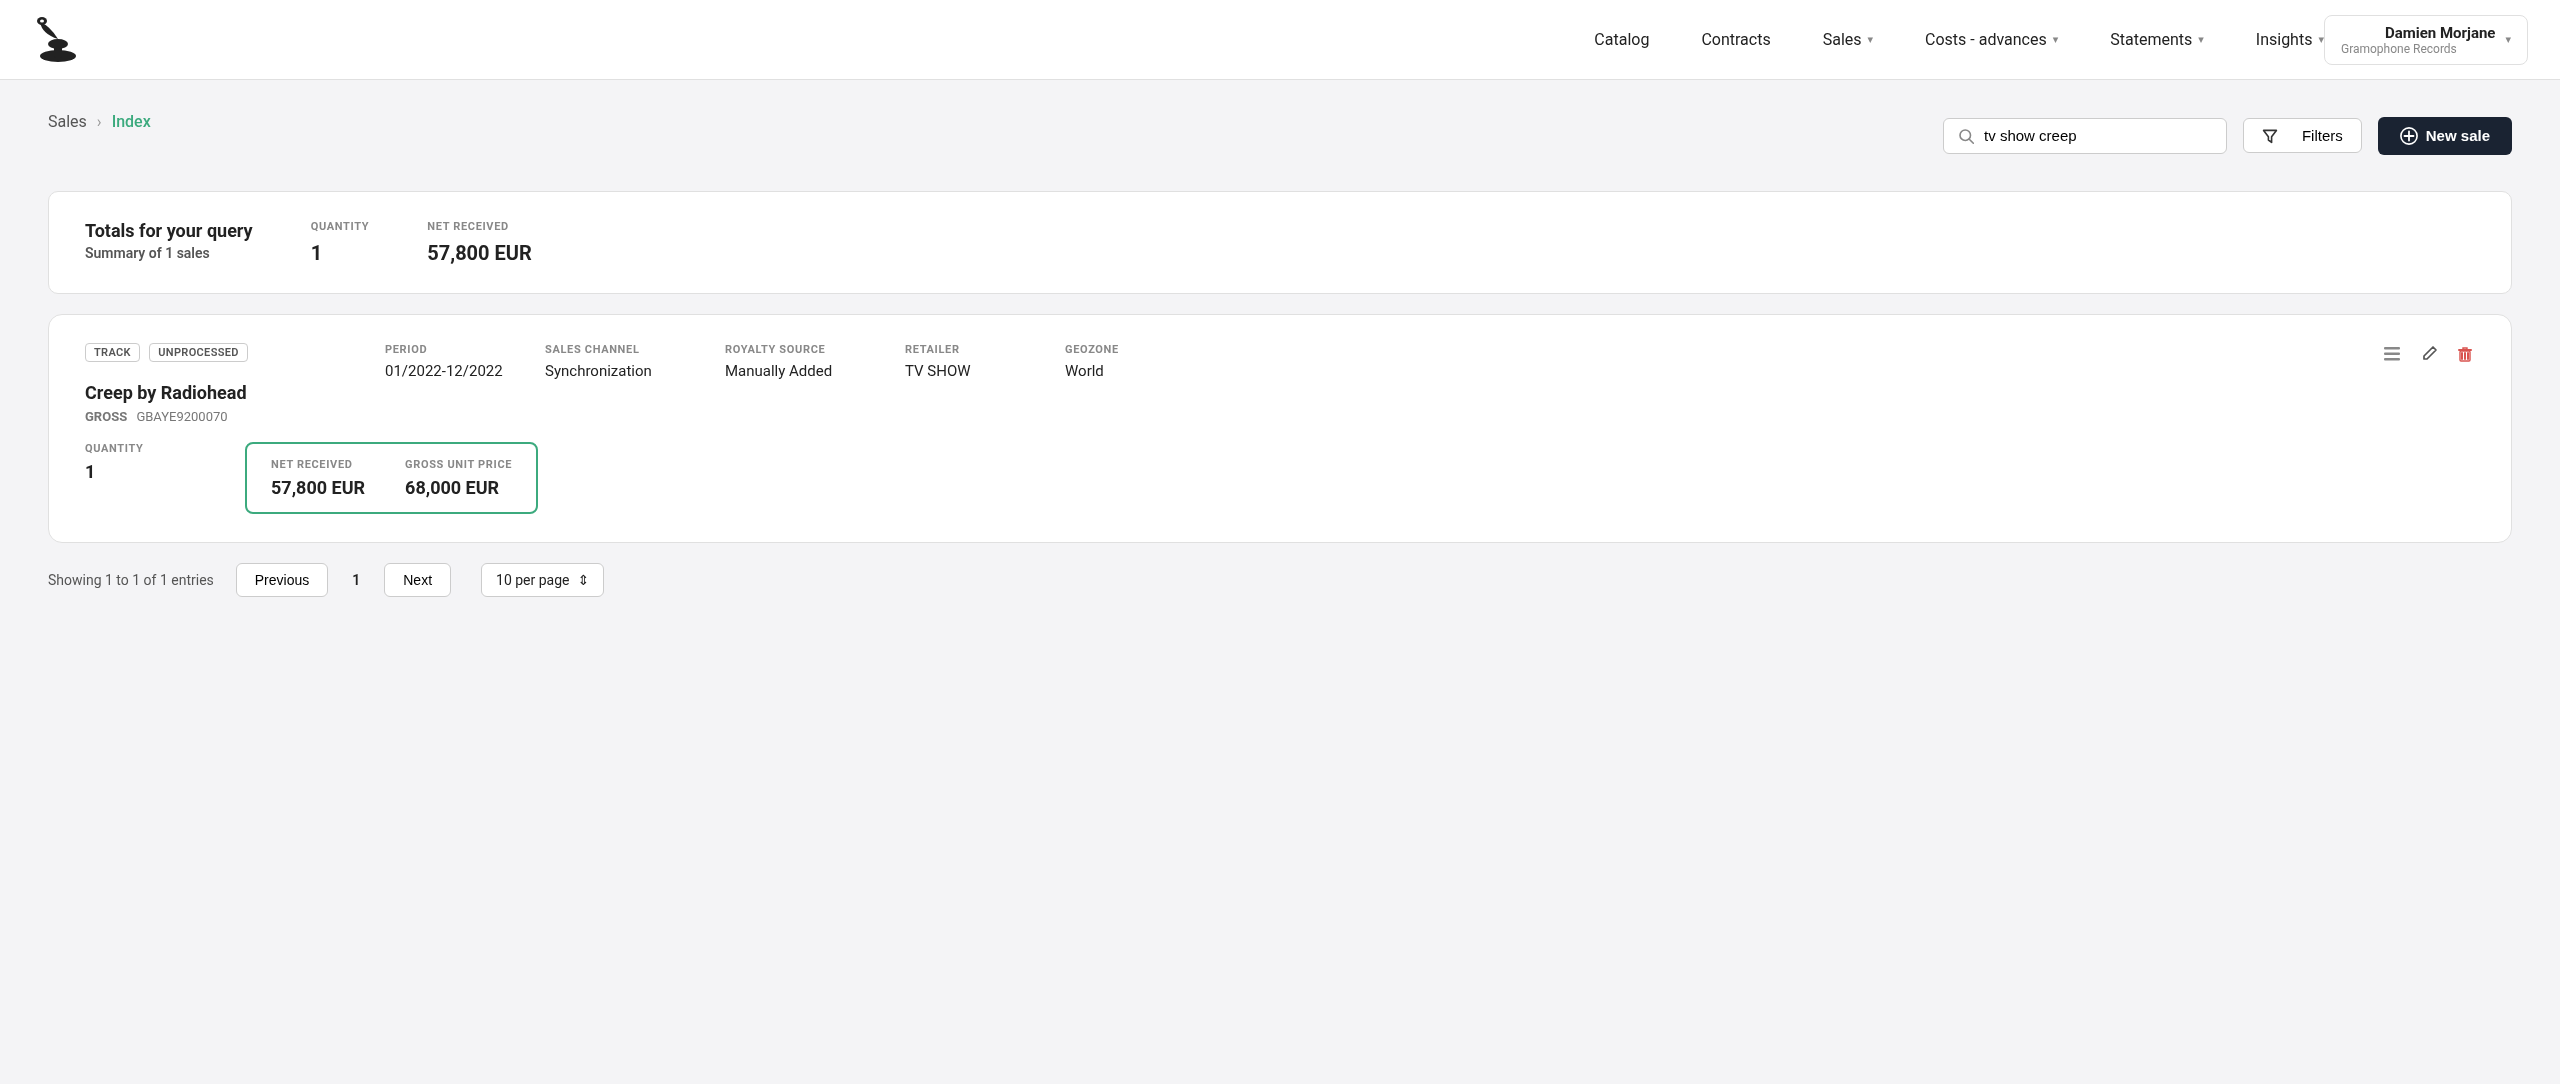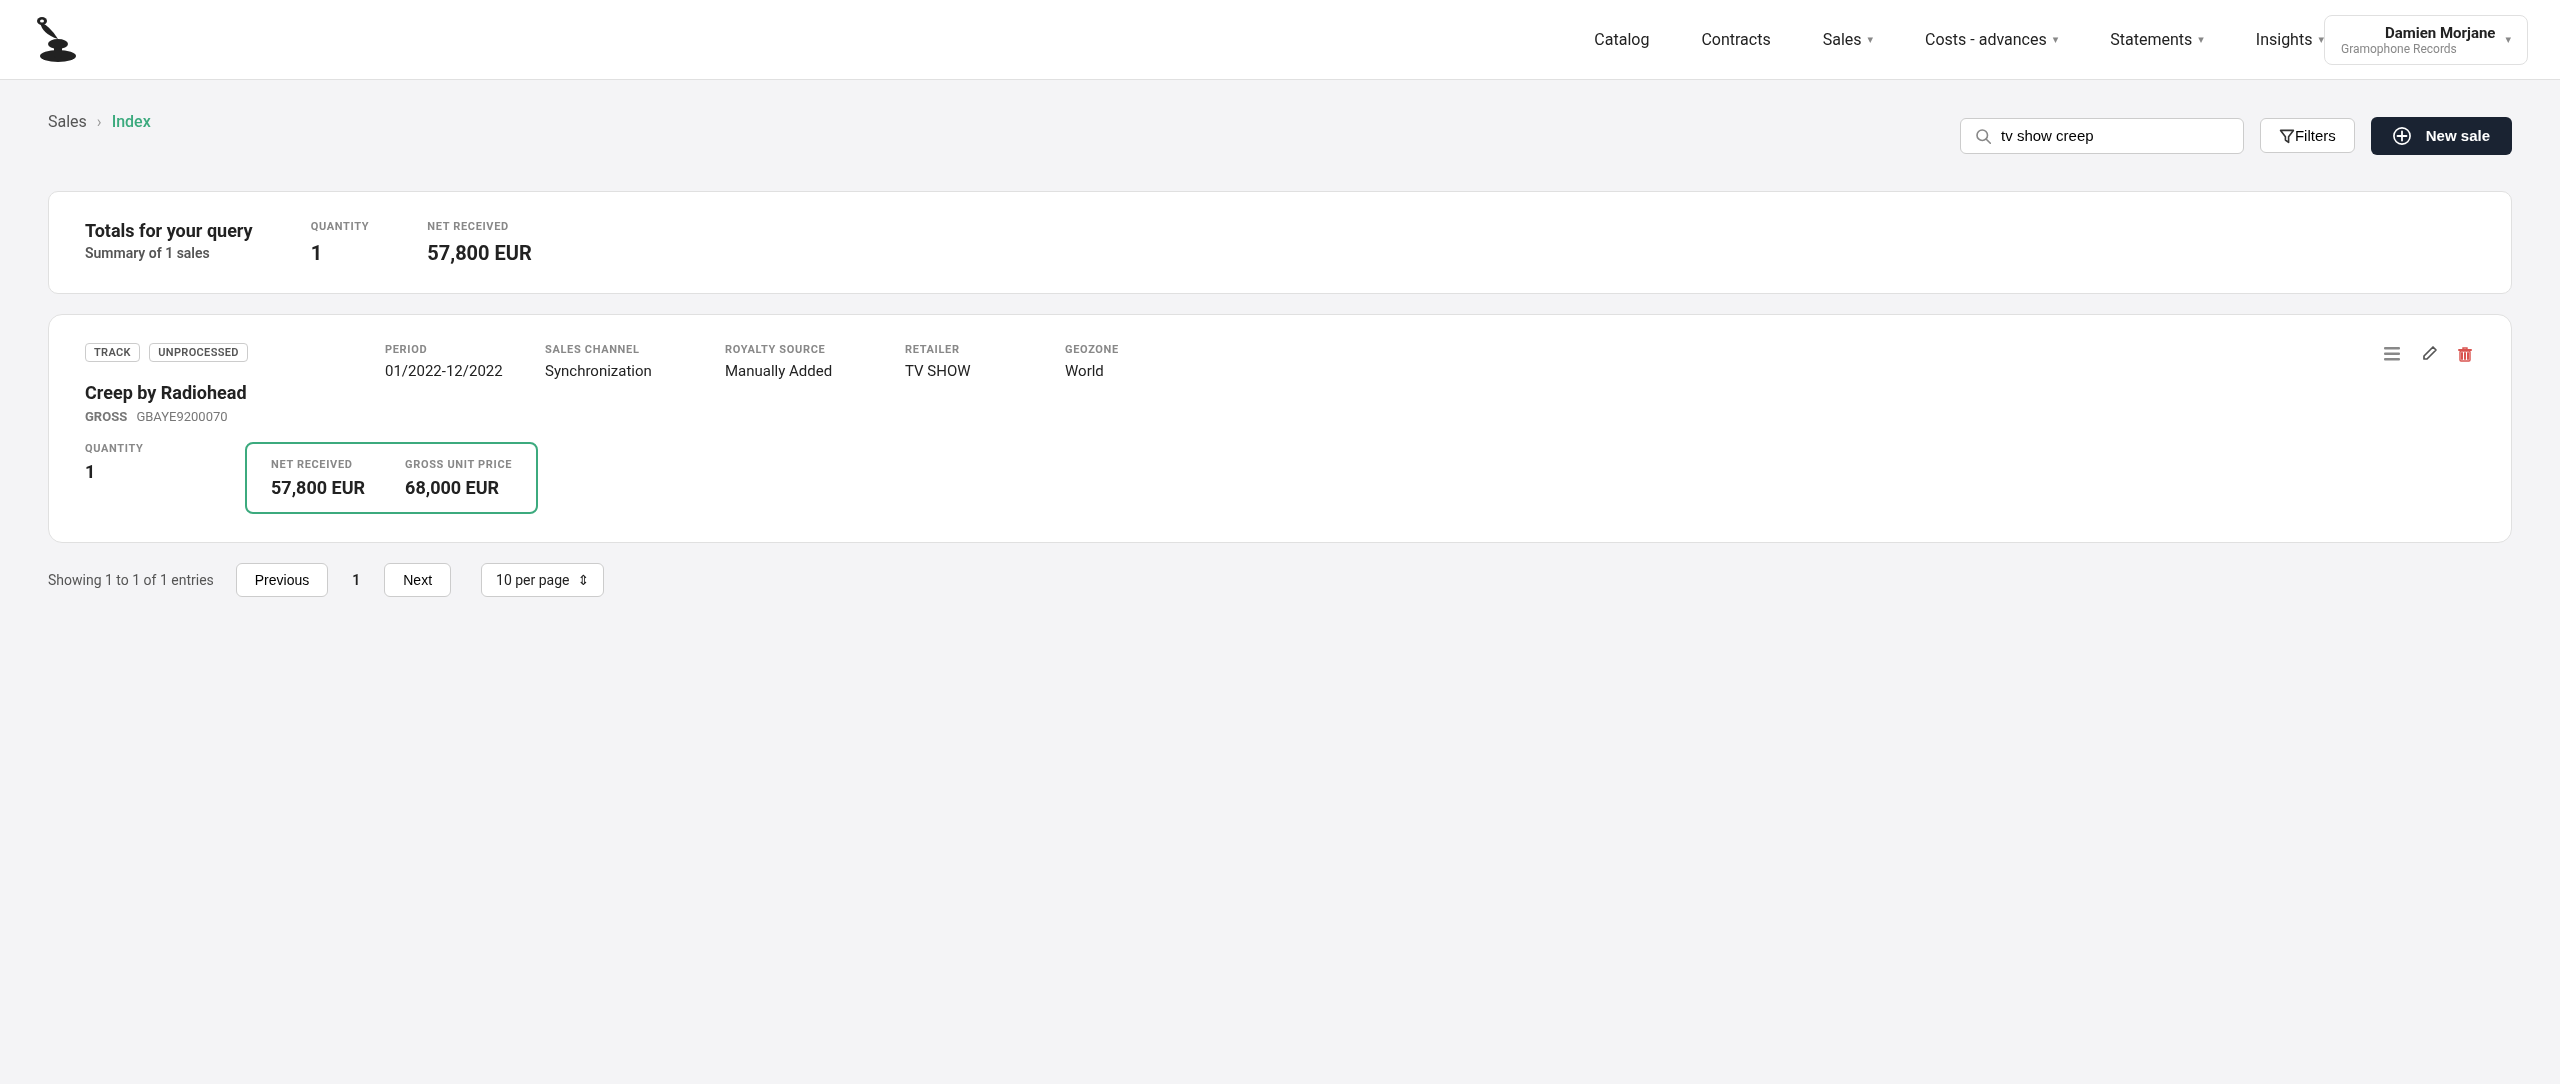--- a/index.html
+++ b/index.html
@@ -93,32 +93,32 @@
       border: none;
       outline: none;
       font-size: 15px;
       width: 100%;
       background: transparent;
     }
     .search-icon-svg { color: #888; }
     .filter-btn {
       display: flex;
       align-items: center;
-      gap: 0;
+      gap: 24px;
       border: 1.5px solid #ccc;
       border-radius: 6px;
       background: #fff;
       padding: 8px 18px;
       font-size: 15px;
       cursor: pointer;
     }
     .new-sale-btn {
       display: flex;
       align-items: center;
-      gap: 15px;
+      gap: 8px;
       background: #1a2332;
       color: #fff;
       border: none;
       border-radius: 6px;
       padding: 10px 22px;
       font-size: 15px;
       font-weight: 600;
       cursor: pointer;
     }
 

